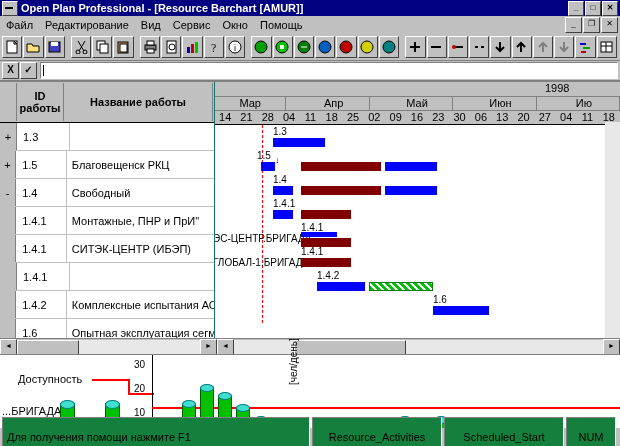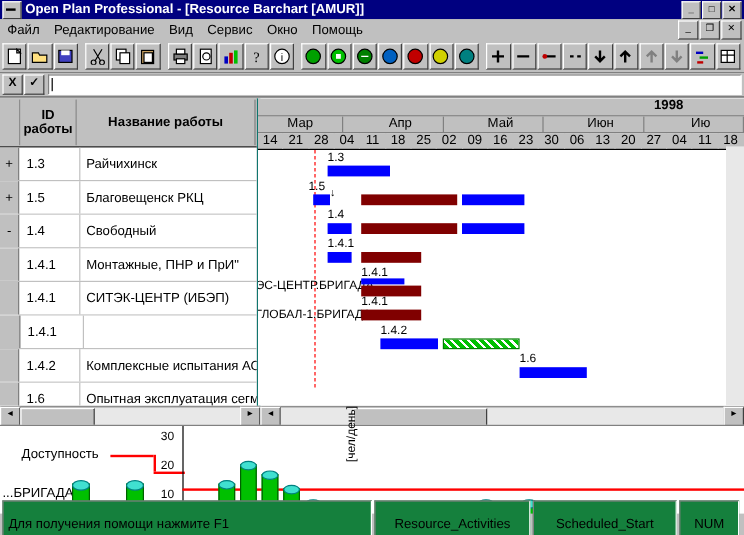--- a/index.html
+++ b/index.html
@@ -113,21 +113,21 @@
     width:150px;height:100%;display:flex;align-items:center;padding-left:5px;
     font-size:11px;overflow:hidden;white-space:nowrap;
   }
 
   
   .gantt{
     position:absolute;left:215px;top:0;right:0;height:256px;background:#fff;overflow:hidden;
   }
   .gyear{
     height:14px;background:#c0c0c0;border-bottom:1px solid #808080;
-    position:relative;font-size:11px;font-weight:bold;
+    position:relative;font-size:11px;
   }
   .gyear span{position:absolute;left:330px;top:0px;}
   .gmonths{height:13px;background:#c0c0c0;border-bottom:1px solid #808080;display:flex;gap:12px;}
   .gmon{
     flex:1;text-align:center;font-size:11px;border-right:1px solid #808080;
     line-height:12px;
   }
   .gdays{height:13px;background:#c0c0c0;border-bottom:1px solid #000;display:flex;}
   .gday{
     width:28px;text-align:center;font-size:11px;line-height:12px;
@@ -403,21 +403,20 @@
     <div class="grid">
       <div class="gridhead">
         <div class="gh-cell gh-plus"></div>
         <div class="gh-cell gh-id">ID работы</div>
         <div class="gh-cell gh-name">Название работы</div>
       </div>
 
       <div class="growrow">
         <div class="gr-plus">+</div>
         <div class="gr-id">1.3</div>
-        <div class="gr-name">Райчихинск</div>
       </div>
       <div class="growrow">
         <div class="gr-plus">+</div>
         <div class="gr-id">1.5</div>
         <div class="gr-name">Благовещенск РКЦ</div>
       </div>
       <div class="growrow">
         <div class="gr-plus">-</div>
         <div class="gr-id">1.4</div>
         <div class="gr-name">Свободный</div>

